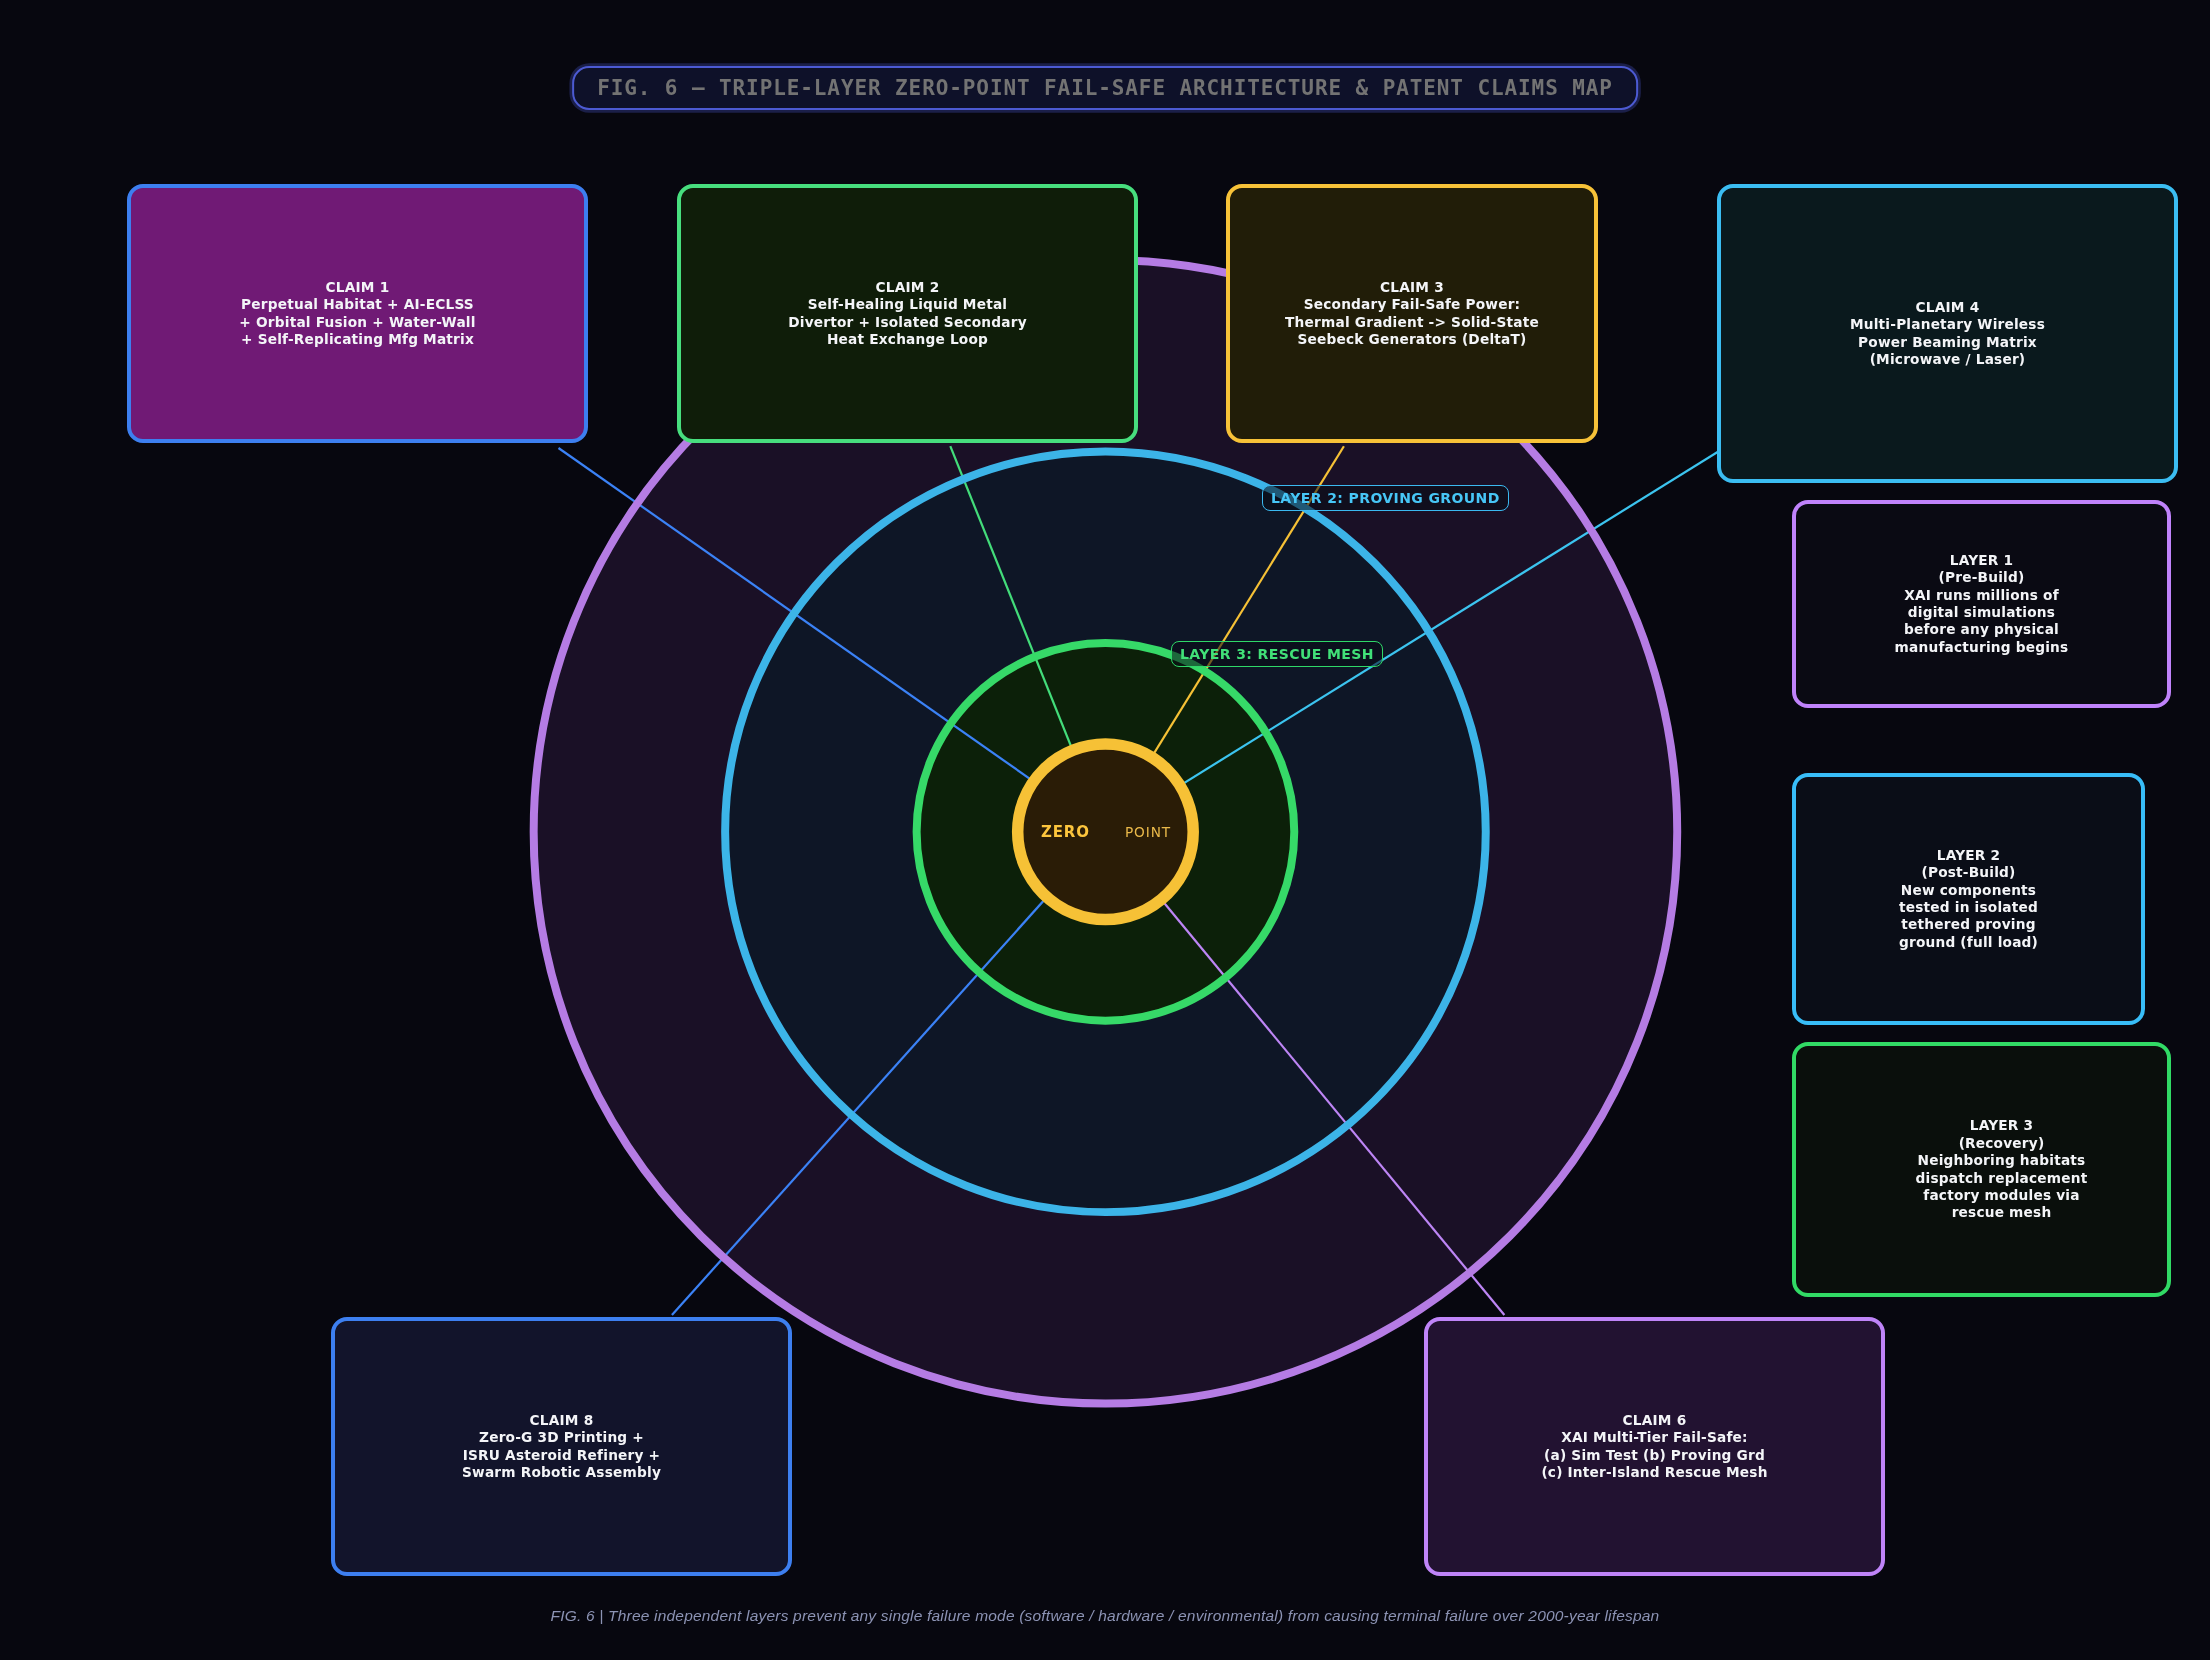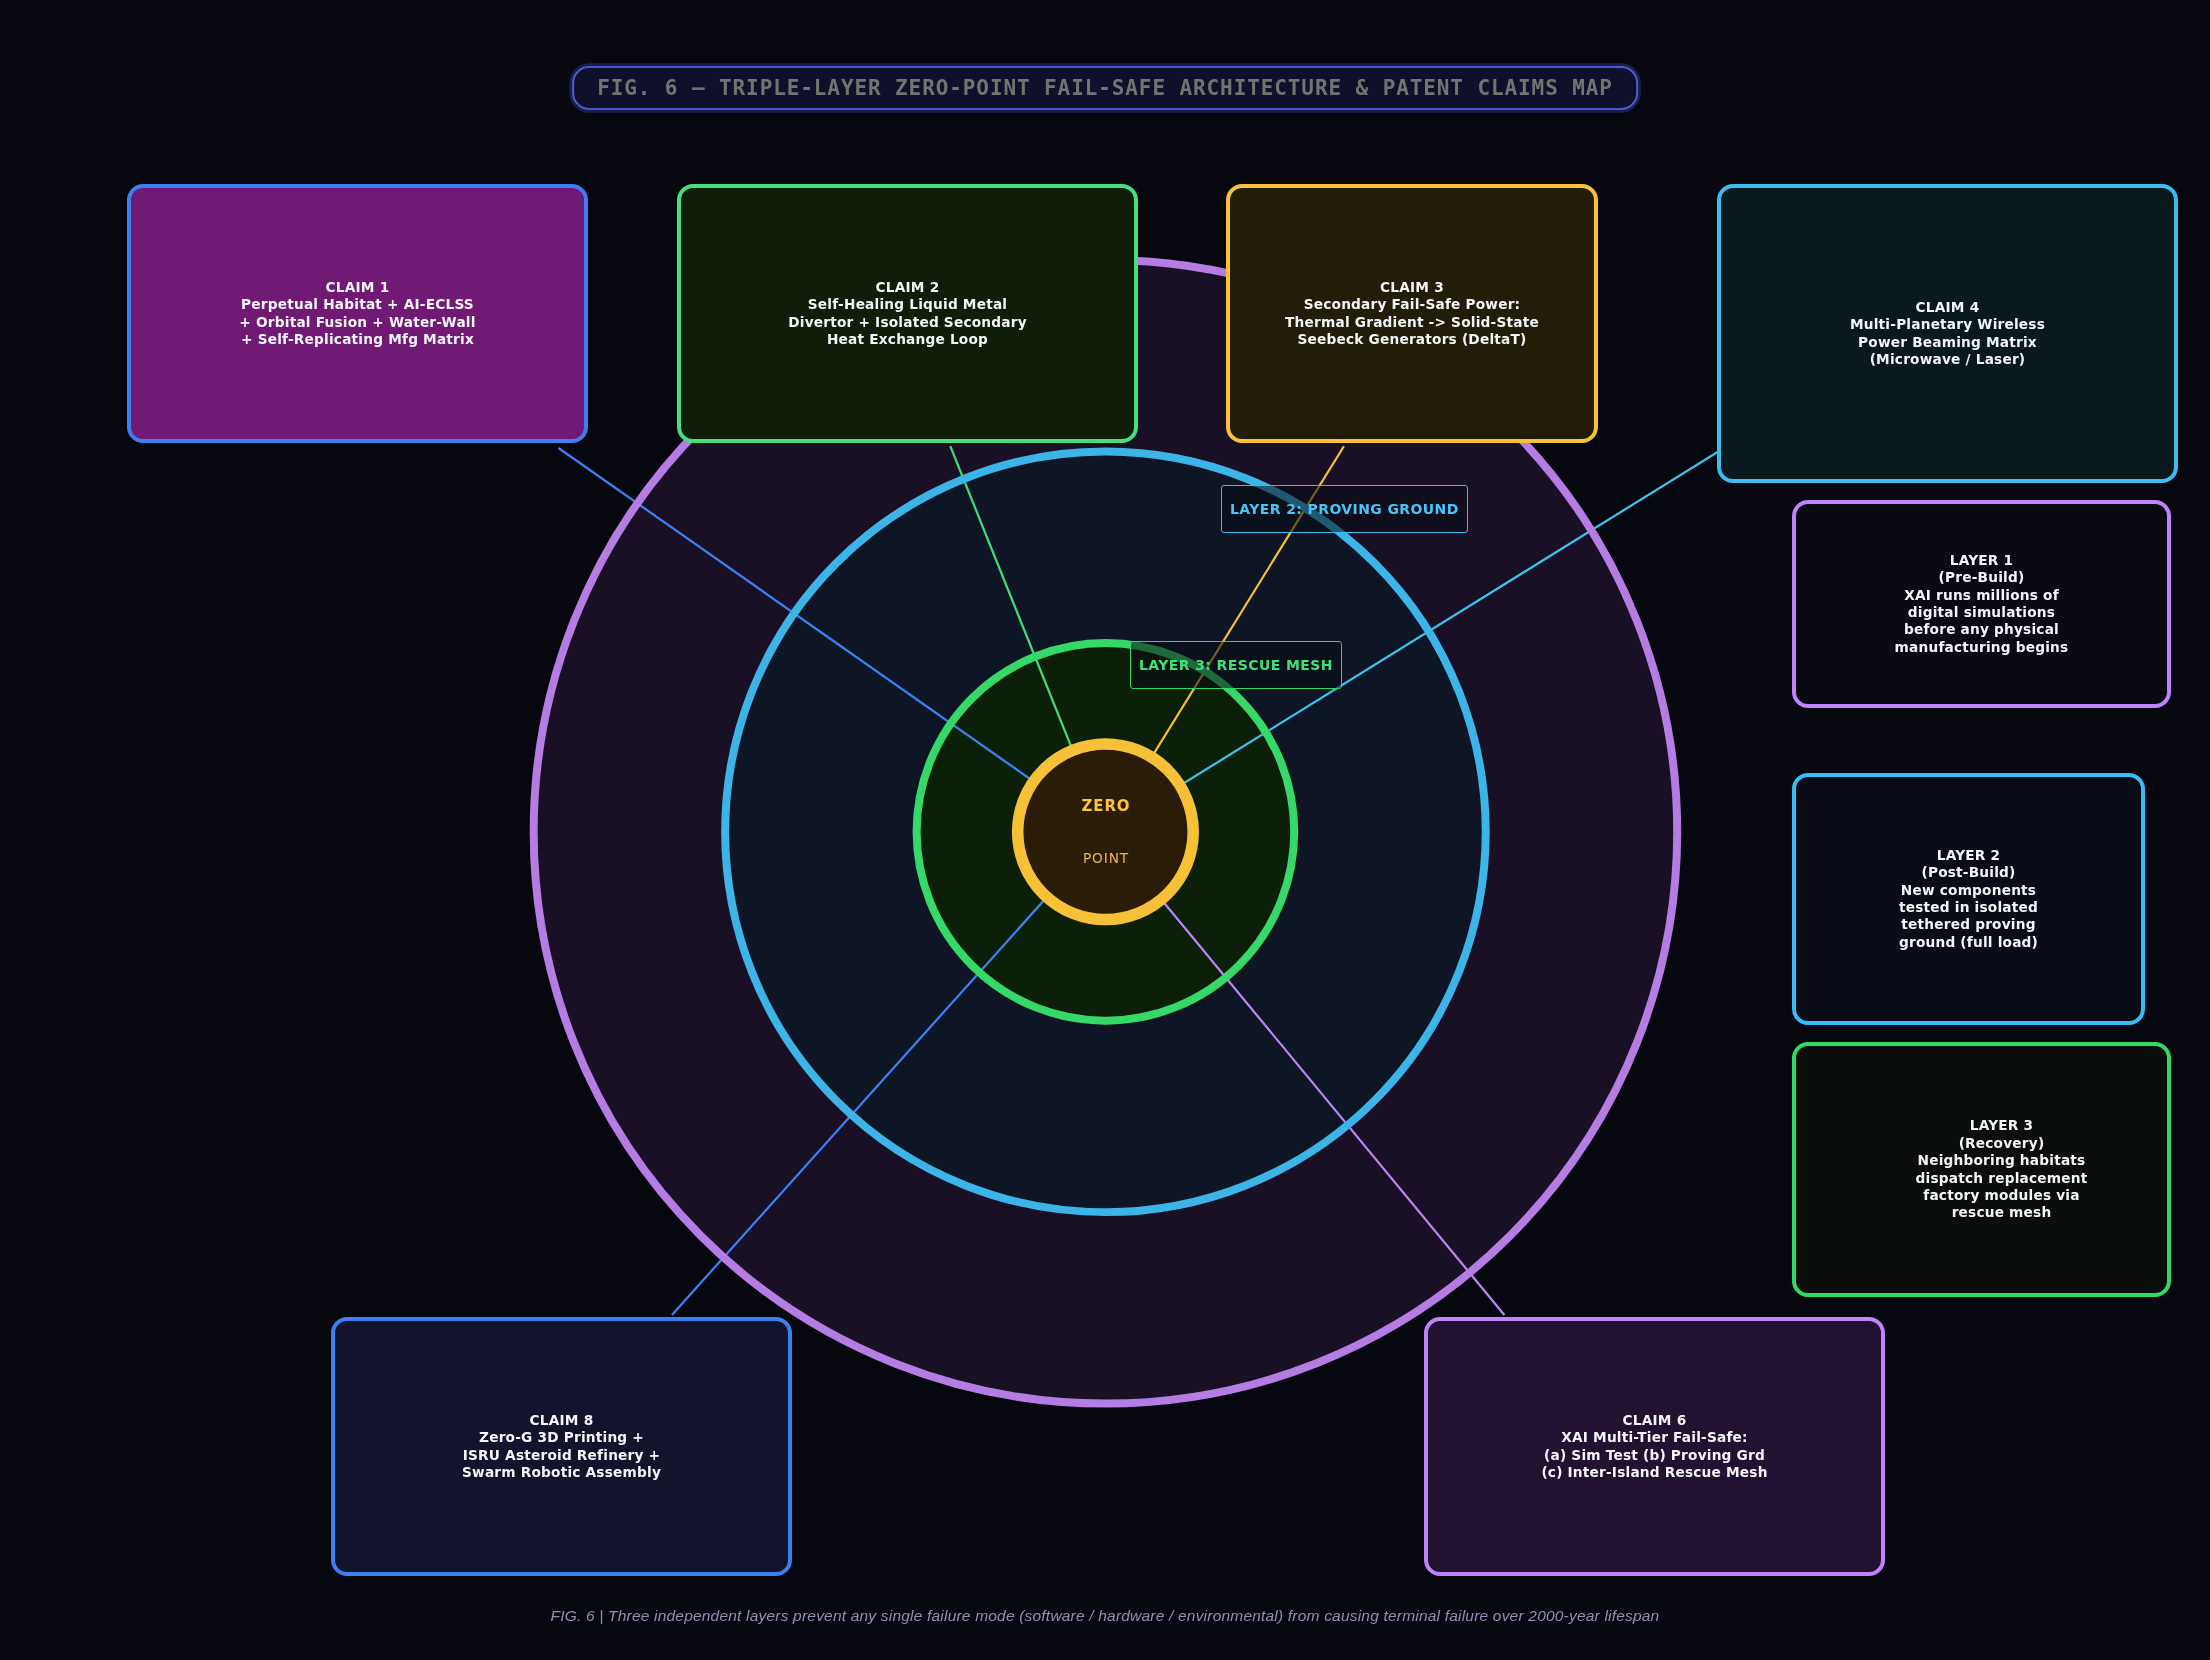--- a/index.html
+++ b/index.html
@@ -50,32 +50,33 @@
     color:#737373;
     font-family:"DejaVu Sans Mono", monospace;
     font-weight:bold;font-size:21px;letter-spacing:0.9px;
     white-space:nowrap;
   }
 
   
   .ring-tag{
     position:absolute;z-index:4;
     font-weight:bold;font-size:14px;letter-spacing:0.4px;
-    padding:15px 8px;border-radius:3px;
+    padding:4px 8px;border-radius:8px;
     background:rgba(9,12,22,.55);
     white-space:nowrap;
+    margin-left:41px;
   }
   #tag-layer2{left:1221px;top:485px;color:#47c6f6;border:1.8px solid #3bb9f0;}
   #tag-layer3{left:1130px;top:641px;color:#41e078;border:1.8px solid #2fd768;}
 
   
   #core-label{
     position:absolute;z-index:5;
     left:1026px;top:759px;width:160px;height:145px;
-    display:flex;flex-direction:column;align-items:center;justify-content:center;
+    display:flex;flex-direction:row;align-items:center;justify-content:center;
     gap:35px;text-align:center;pointer-events:none;
   }
   #core-line1{font-weight:bold;font-size:15px;letter-spacing:0.9px;color:#fcc53d;}
   #core-line2{font-weight:normal;font-size:13.7px;letter-spacing:0.9px;color:#eab94a;}
 
   
   #fig-caption{
     position:absolute;left:0;top:1607px;width:100%;
     text-align:center;z-index:4;
     font-family:"Liberation Sans", sans-serif;

